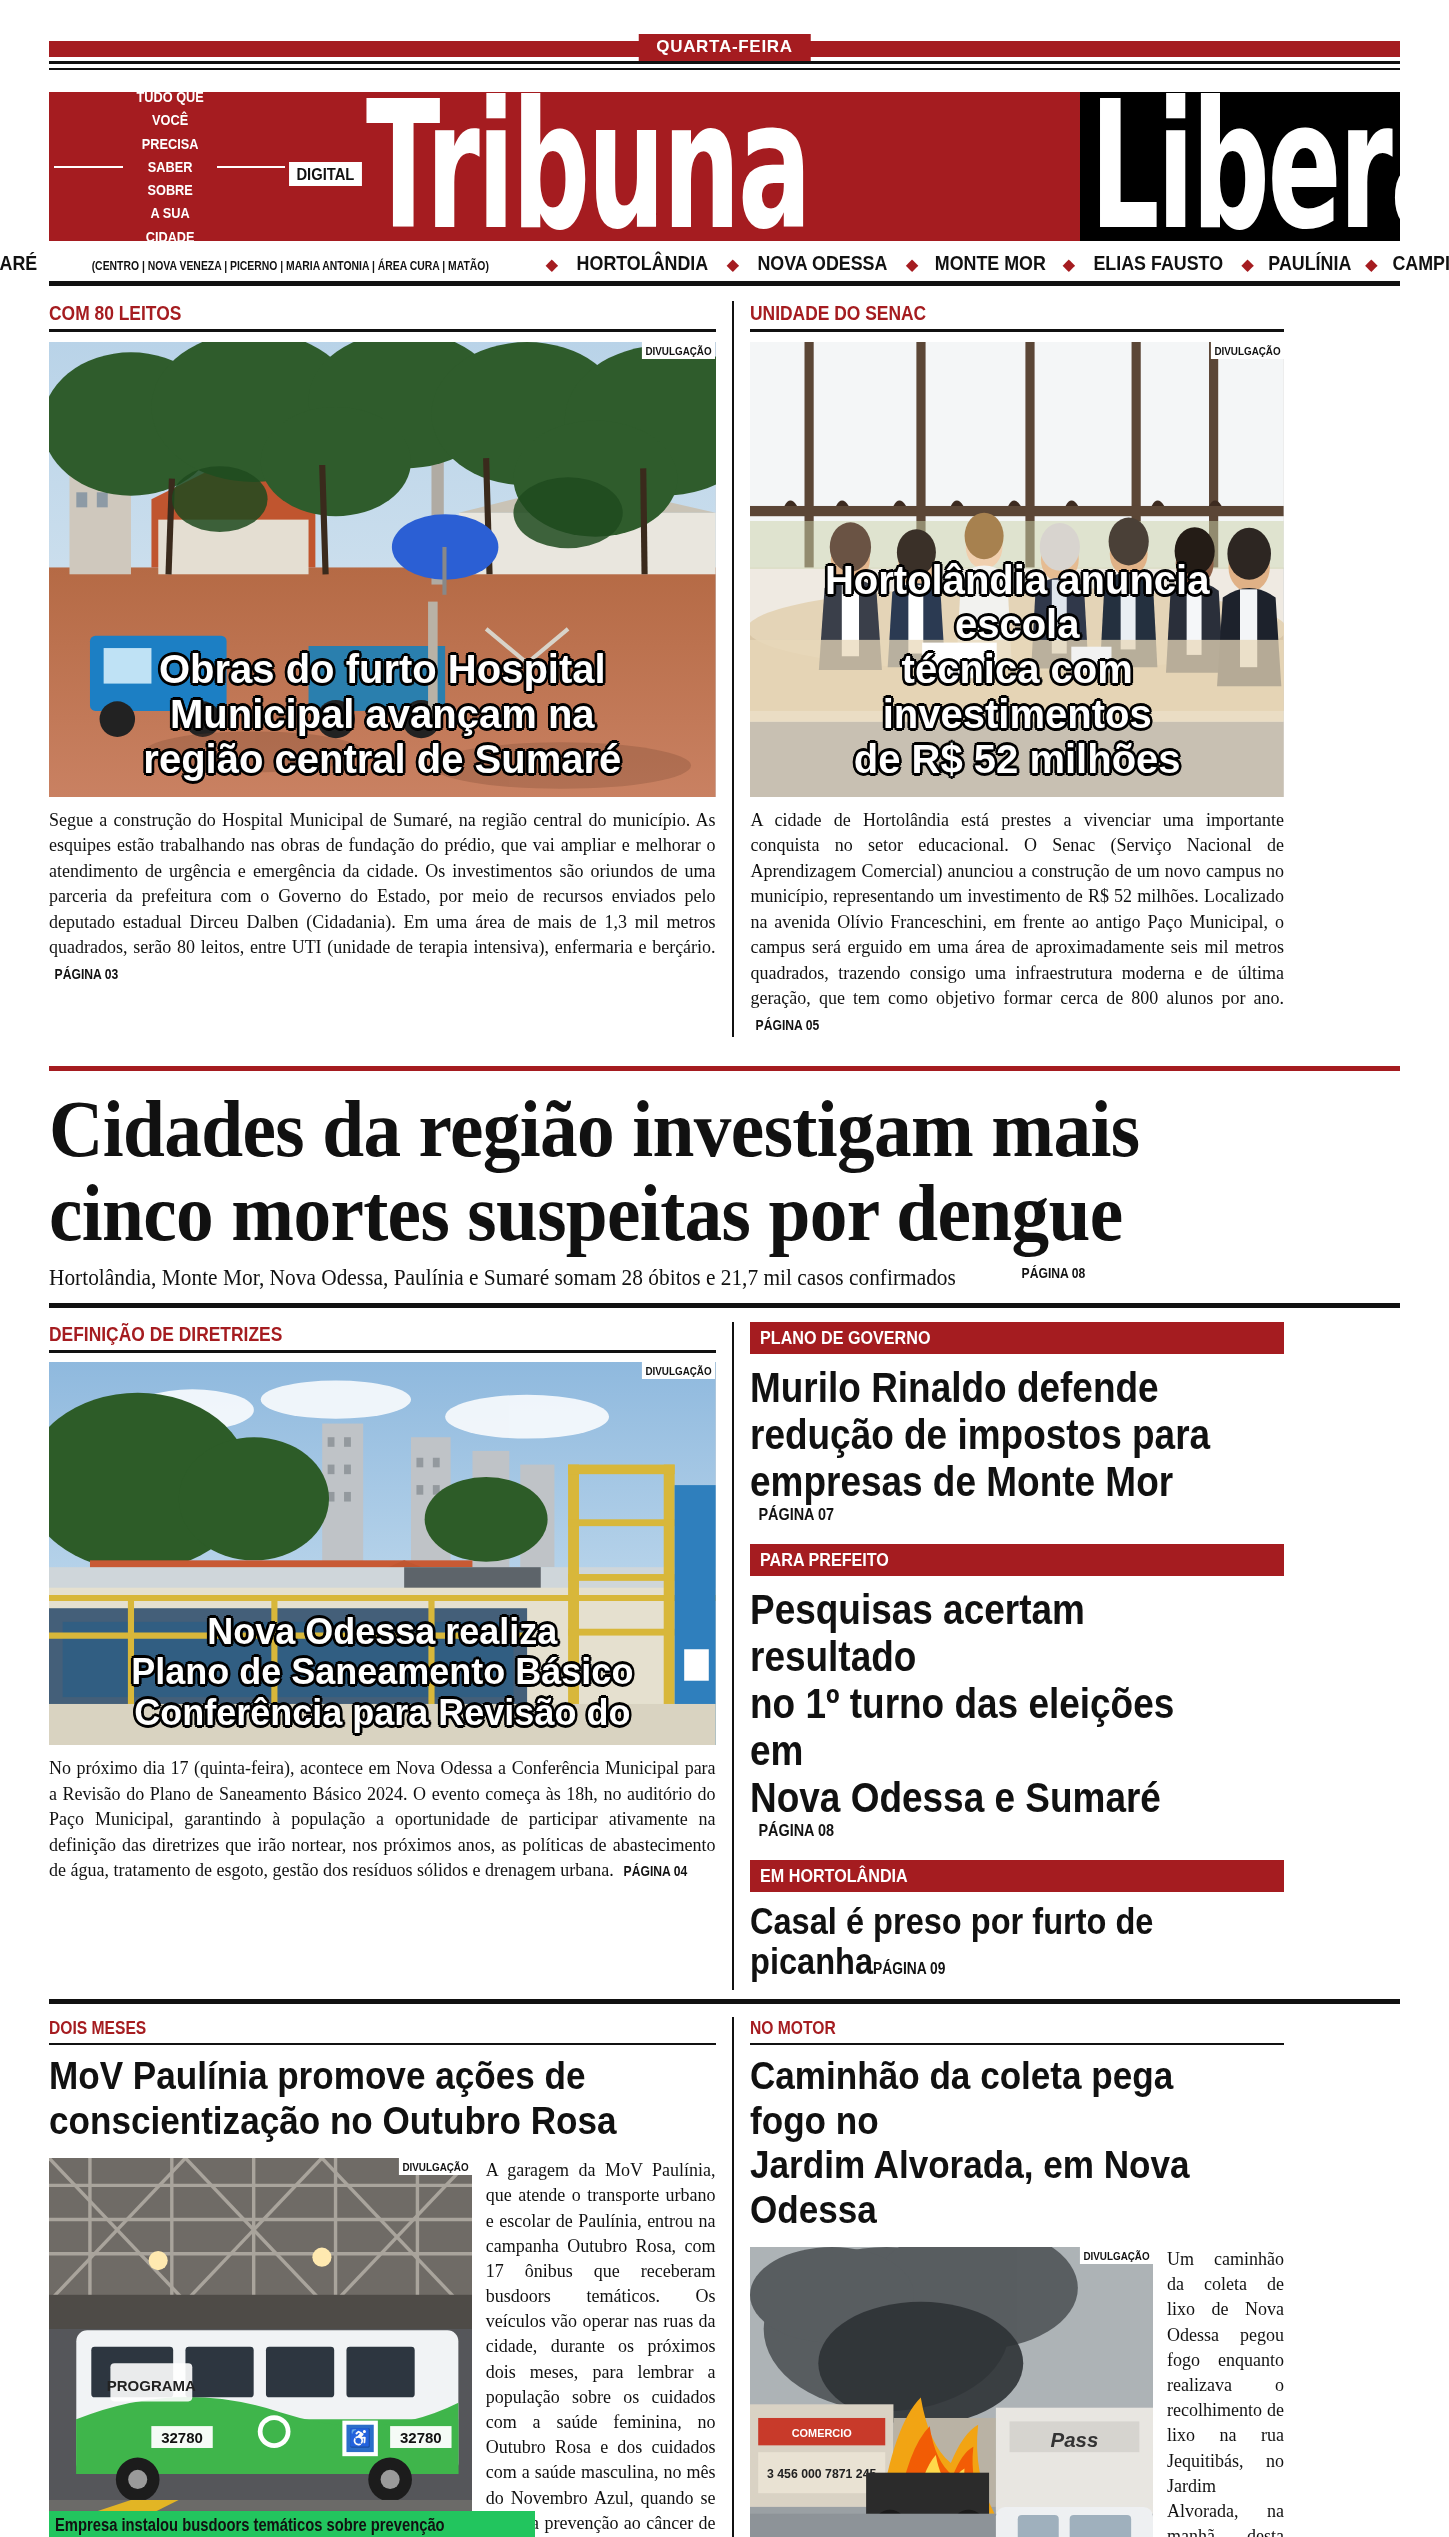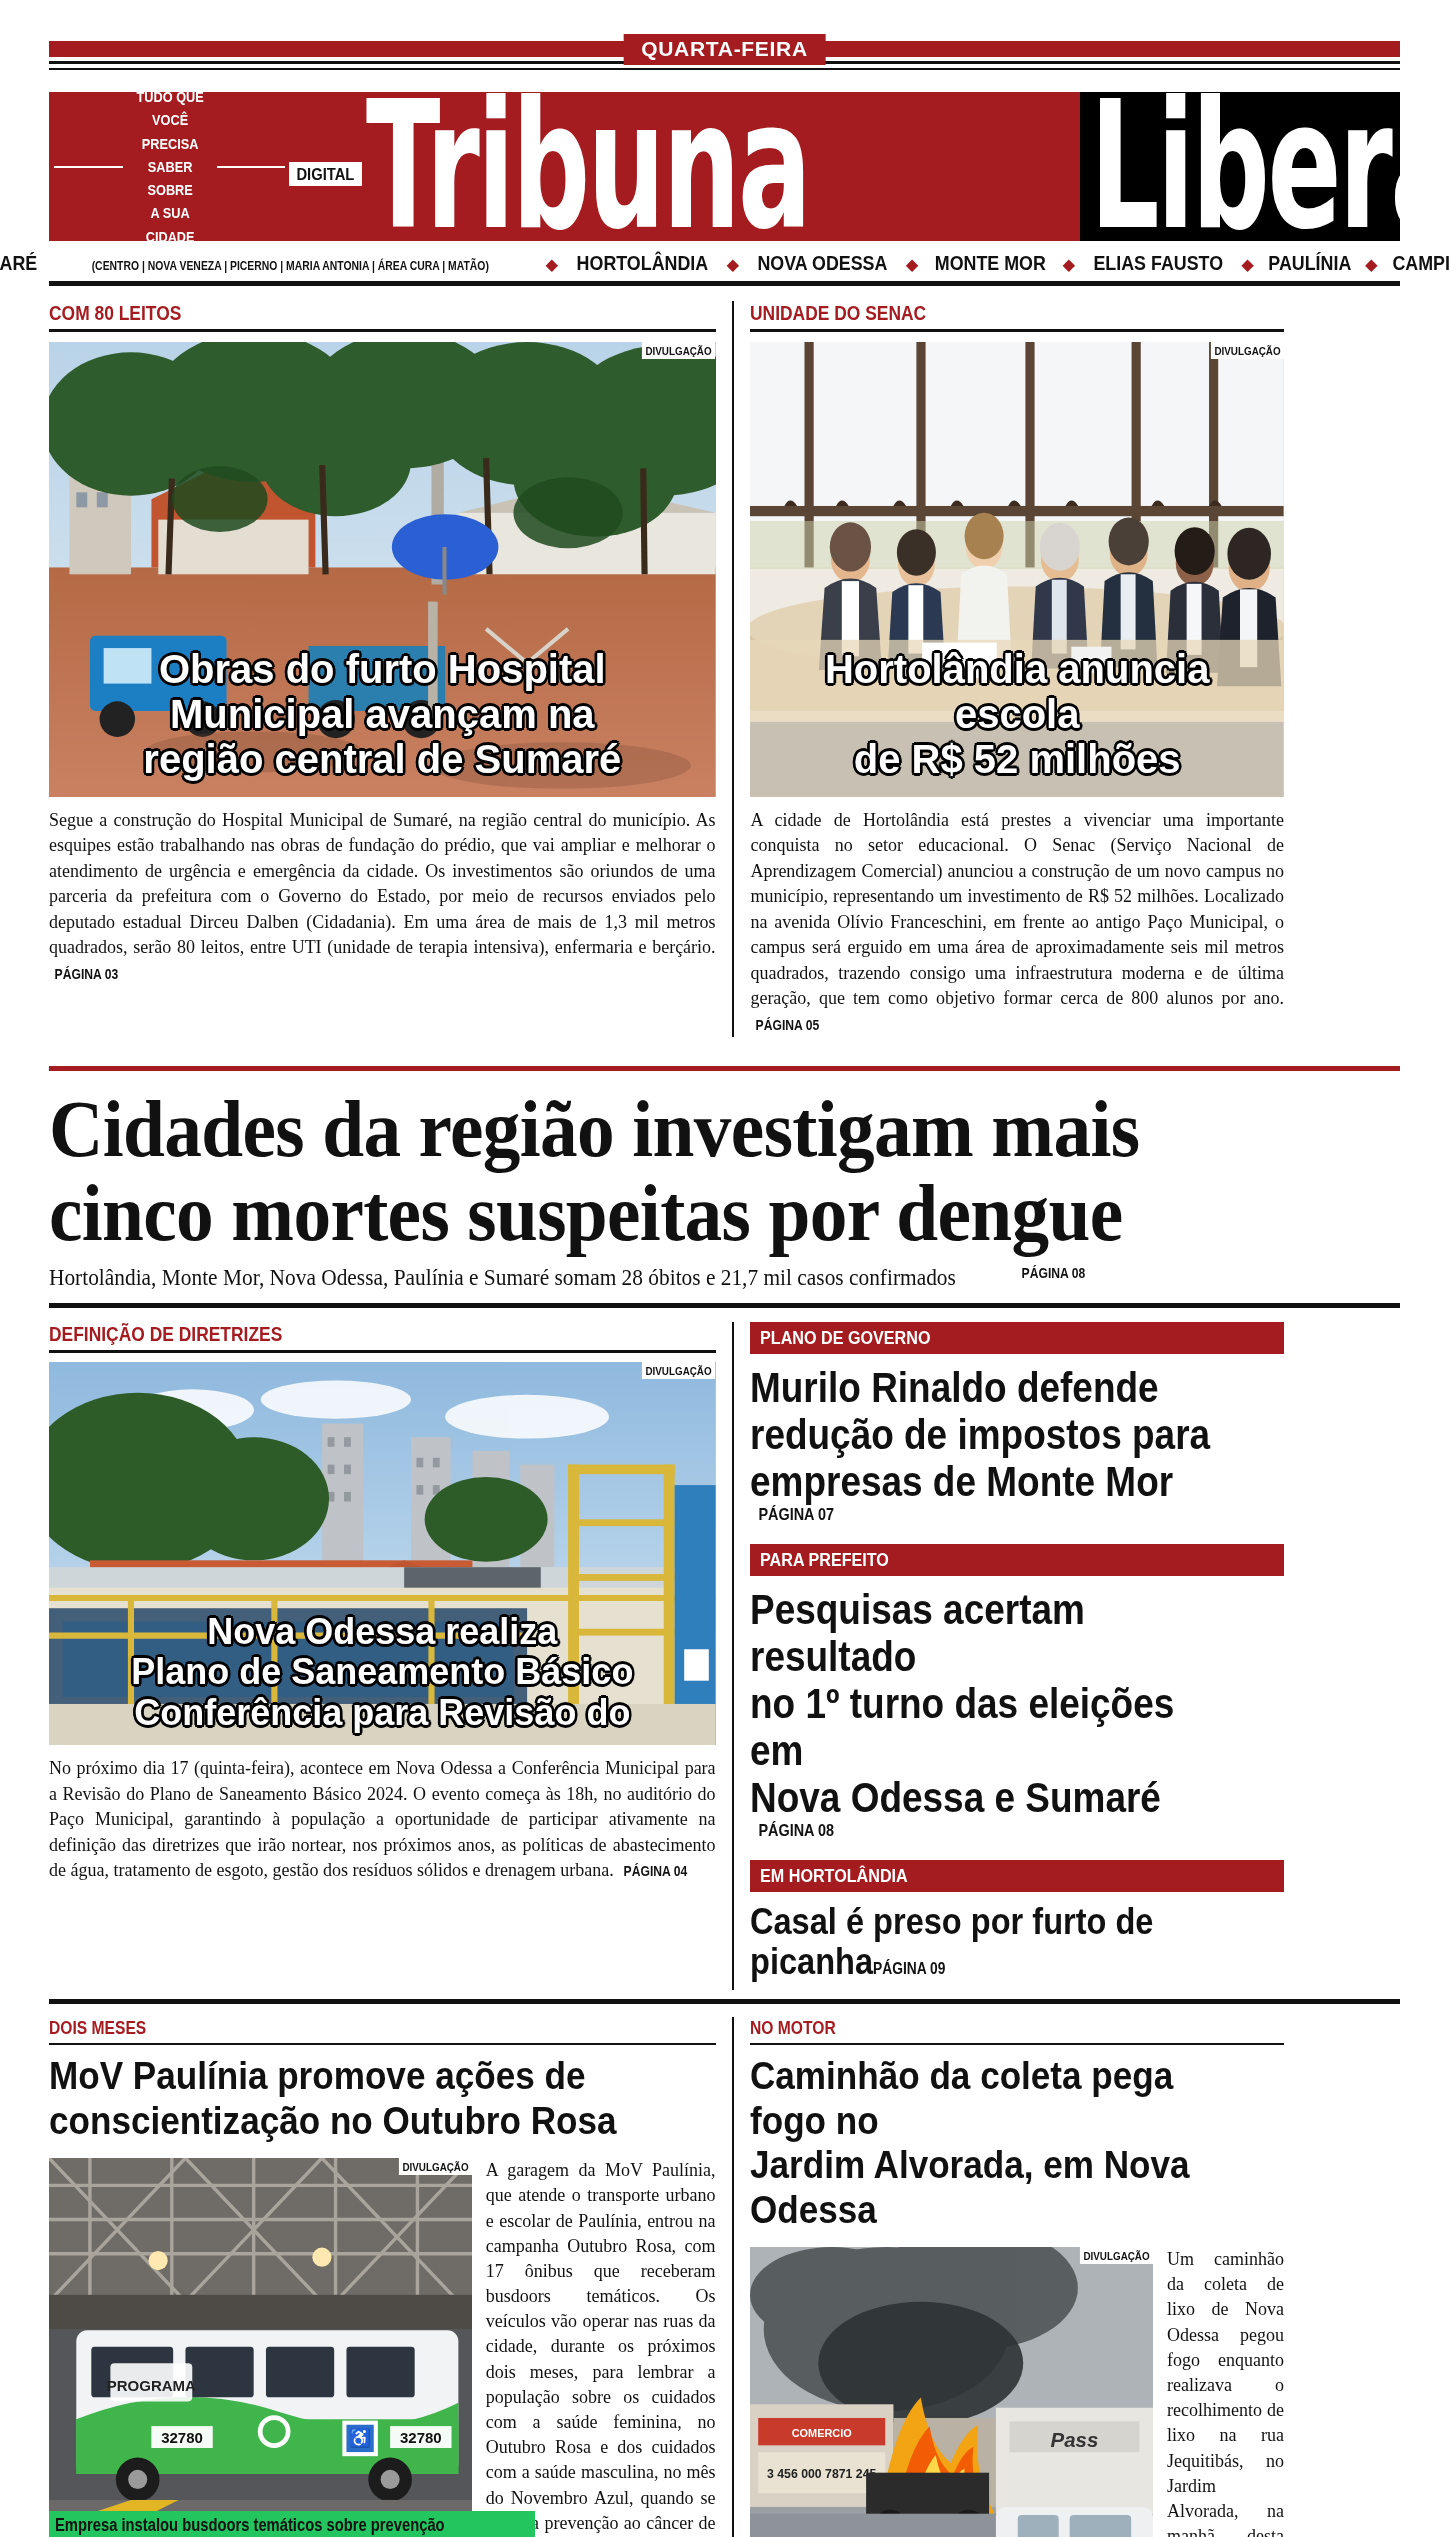--- a/index.html
+++ b/index.html
@@ -43,21 +43,21 @@
     background: #111;
   }
   .weekday-box {
     position: absolute;
     left: 50%;
     transform: translateX(-50%);
     top: -6.8px;
     background: #a51c20;
     color: #fff;
     font-weight: bold;
-    font-size: 21px;
+    font-size: 17px;
     letter-spacing: 0.7px;
     padding: 4.1px 18px 5.5px;
     line-height: 1;
     z-index: 3;
     font-stretch: condensed;
   }
 
   
   .masthead {
     display: flex;
@@ -551,20 +551,21 @@
             <circle cx="870" cy="310" r="38" fill="#2d2622"></circle>
           </g>
           <rect x="0" y="436" width="930" height="120" fill="#e8d8ba" opacity="0.75"></rect>
           <rect x="300" y="440" width="130" height="52" fill="#ffffff"></rect>
           <rect x="560" y="446" width="70" height="38" fill="#f2f2f2"></rect>
           <rect x="0" y="556" width="930" height="110" fill="#c8c0b2"></rect>
         </svg>
         <div class="credit">DIVULGAÇÃO</div>
         <div class="overlay-title">
           <span>Hortolândia anuncia escola</span>
+          <span>técnica com investimentos</span>
           <span>de R$ 52 milhões</span>
         </div>
       </div>
 
       <div class="body-text"><span>A cidade de Hortolândia está prestes a vivenciar uma importante conquista no setor educacional. O Senac (Serviço Nacional de Aprendizagem Comercial) anunciou a construção de um novo campus no município, representando um investimento de R$ 52 milhões. Localizado na avenida Olívio Franceschini, em frente ao antigo Paço Municipal, o campus será erguido em uma área de aproximadamente seis mil metros quadrados, trazendo consigo uma infraestrutura moderna e de última geração, que tem como objetivo formar cerca de 800 alunos por ano.</span> <span class="pg">PÁGINA 05</span></div>
     </div>
   </div>
 
   <div class="mainhead-wrap">
     <div class="mainhead-rule-top"></div>

